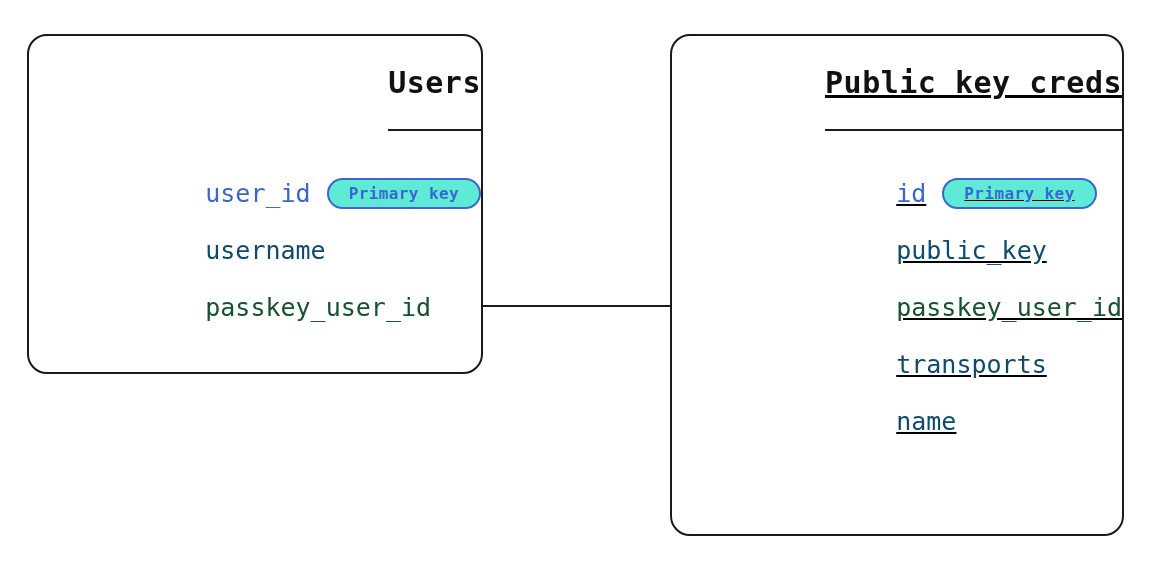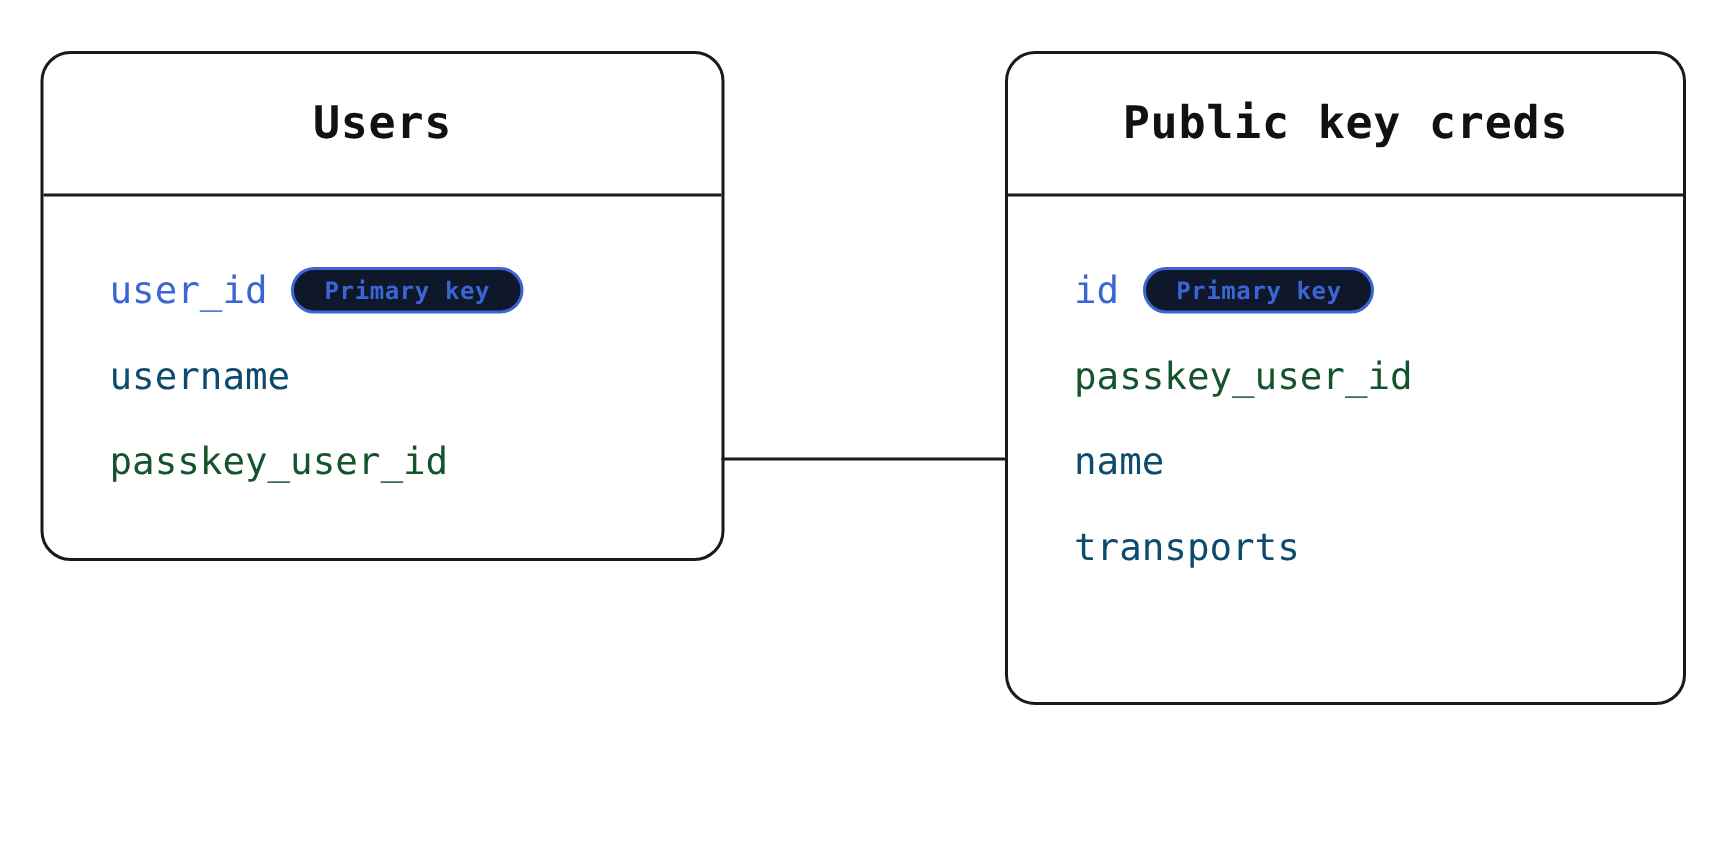--- a/index.html
+++ b/index.html
@@ -22,20 +22,21 @@
 
   
   .entity {
     position: absolute;
     box-sizing: border-box;
     background: #ffffff;
     border: 2px solid #1a1a1a;
     border-radius: 20px;
     display: flex;
     flex-direction: column;
+    align-items: flex-end;
   }
 
   .entity-header {
     height: 93px;
     flex: 0 0 auto;
     display: flex;
     align-items: center;
     justify-content: center;
     border-bottom: 2px solid #1a1a1a;
   }
@@ -78,21 +79,21 @@
   .badge {
     margin-left: 16px;
     display: inline-flex;
     align-items: center;
     justify-content: center;
     height: 31px;
     padding: 0 20px;
     box-sizing: border-box;
     border: 2px solid #3b65d4;
     border-radius: 999px;
-    background: #0f172a;
+    background: #5eead4;
   }
   .badge-label {
     font-family: "DejaVu Sans Mono", "Liberation Mono", monospace;
     font-size: 16px;
     font-weight: bold;
     color: #3b65d4;
     letter-spacing: 0.4px;
     white-space: nowrap;
     line-height: 1;
   }
@@ -108,21 +109,22 @@
   #entity-users {
     left: 27px;
     top: 34px;
     width: 456px;
     height: 340px;
   }
   #entity-credentials {
     left: 670px;
     top: 34px;
     width: 454px;
-    height: 436px;
+    height: 502px;
+    text-decoration: underline;
   }
   #relationship-line {
     left: 481px;
     top: 305px;
     width: 191px;
   }
 </style>
 </head>
 <body>
 
@@ -160,30 +162,33 @@
     </div>
     <div class="entity-fields">
 
       <div class="field-row">
         <span class="field-name pk">id</span>
         <span class="badge">
           <span class="badge-label">Primary key</span>
         </span>
       </div>
 
+      <div class="field-row">
+        <span class="field-name">public_key</span>
+      </div>
 
       <div class="field-row">
         <span class="field-name fk">passkey_user_id</span>
       </div>
 
 
       <div class="field-row">
-        <span class="field-name">name</span>
+        <span class="field-name">transports</span>
       </div>
 
       <div class="field-row">
-        <span class="field-name">transports</span>
+        <span class="field-name">name</span>
       </div>
 
     </div>
   </div>
 
 </div>
 
 </body></html>

